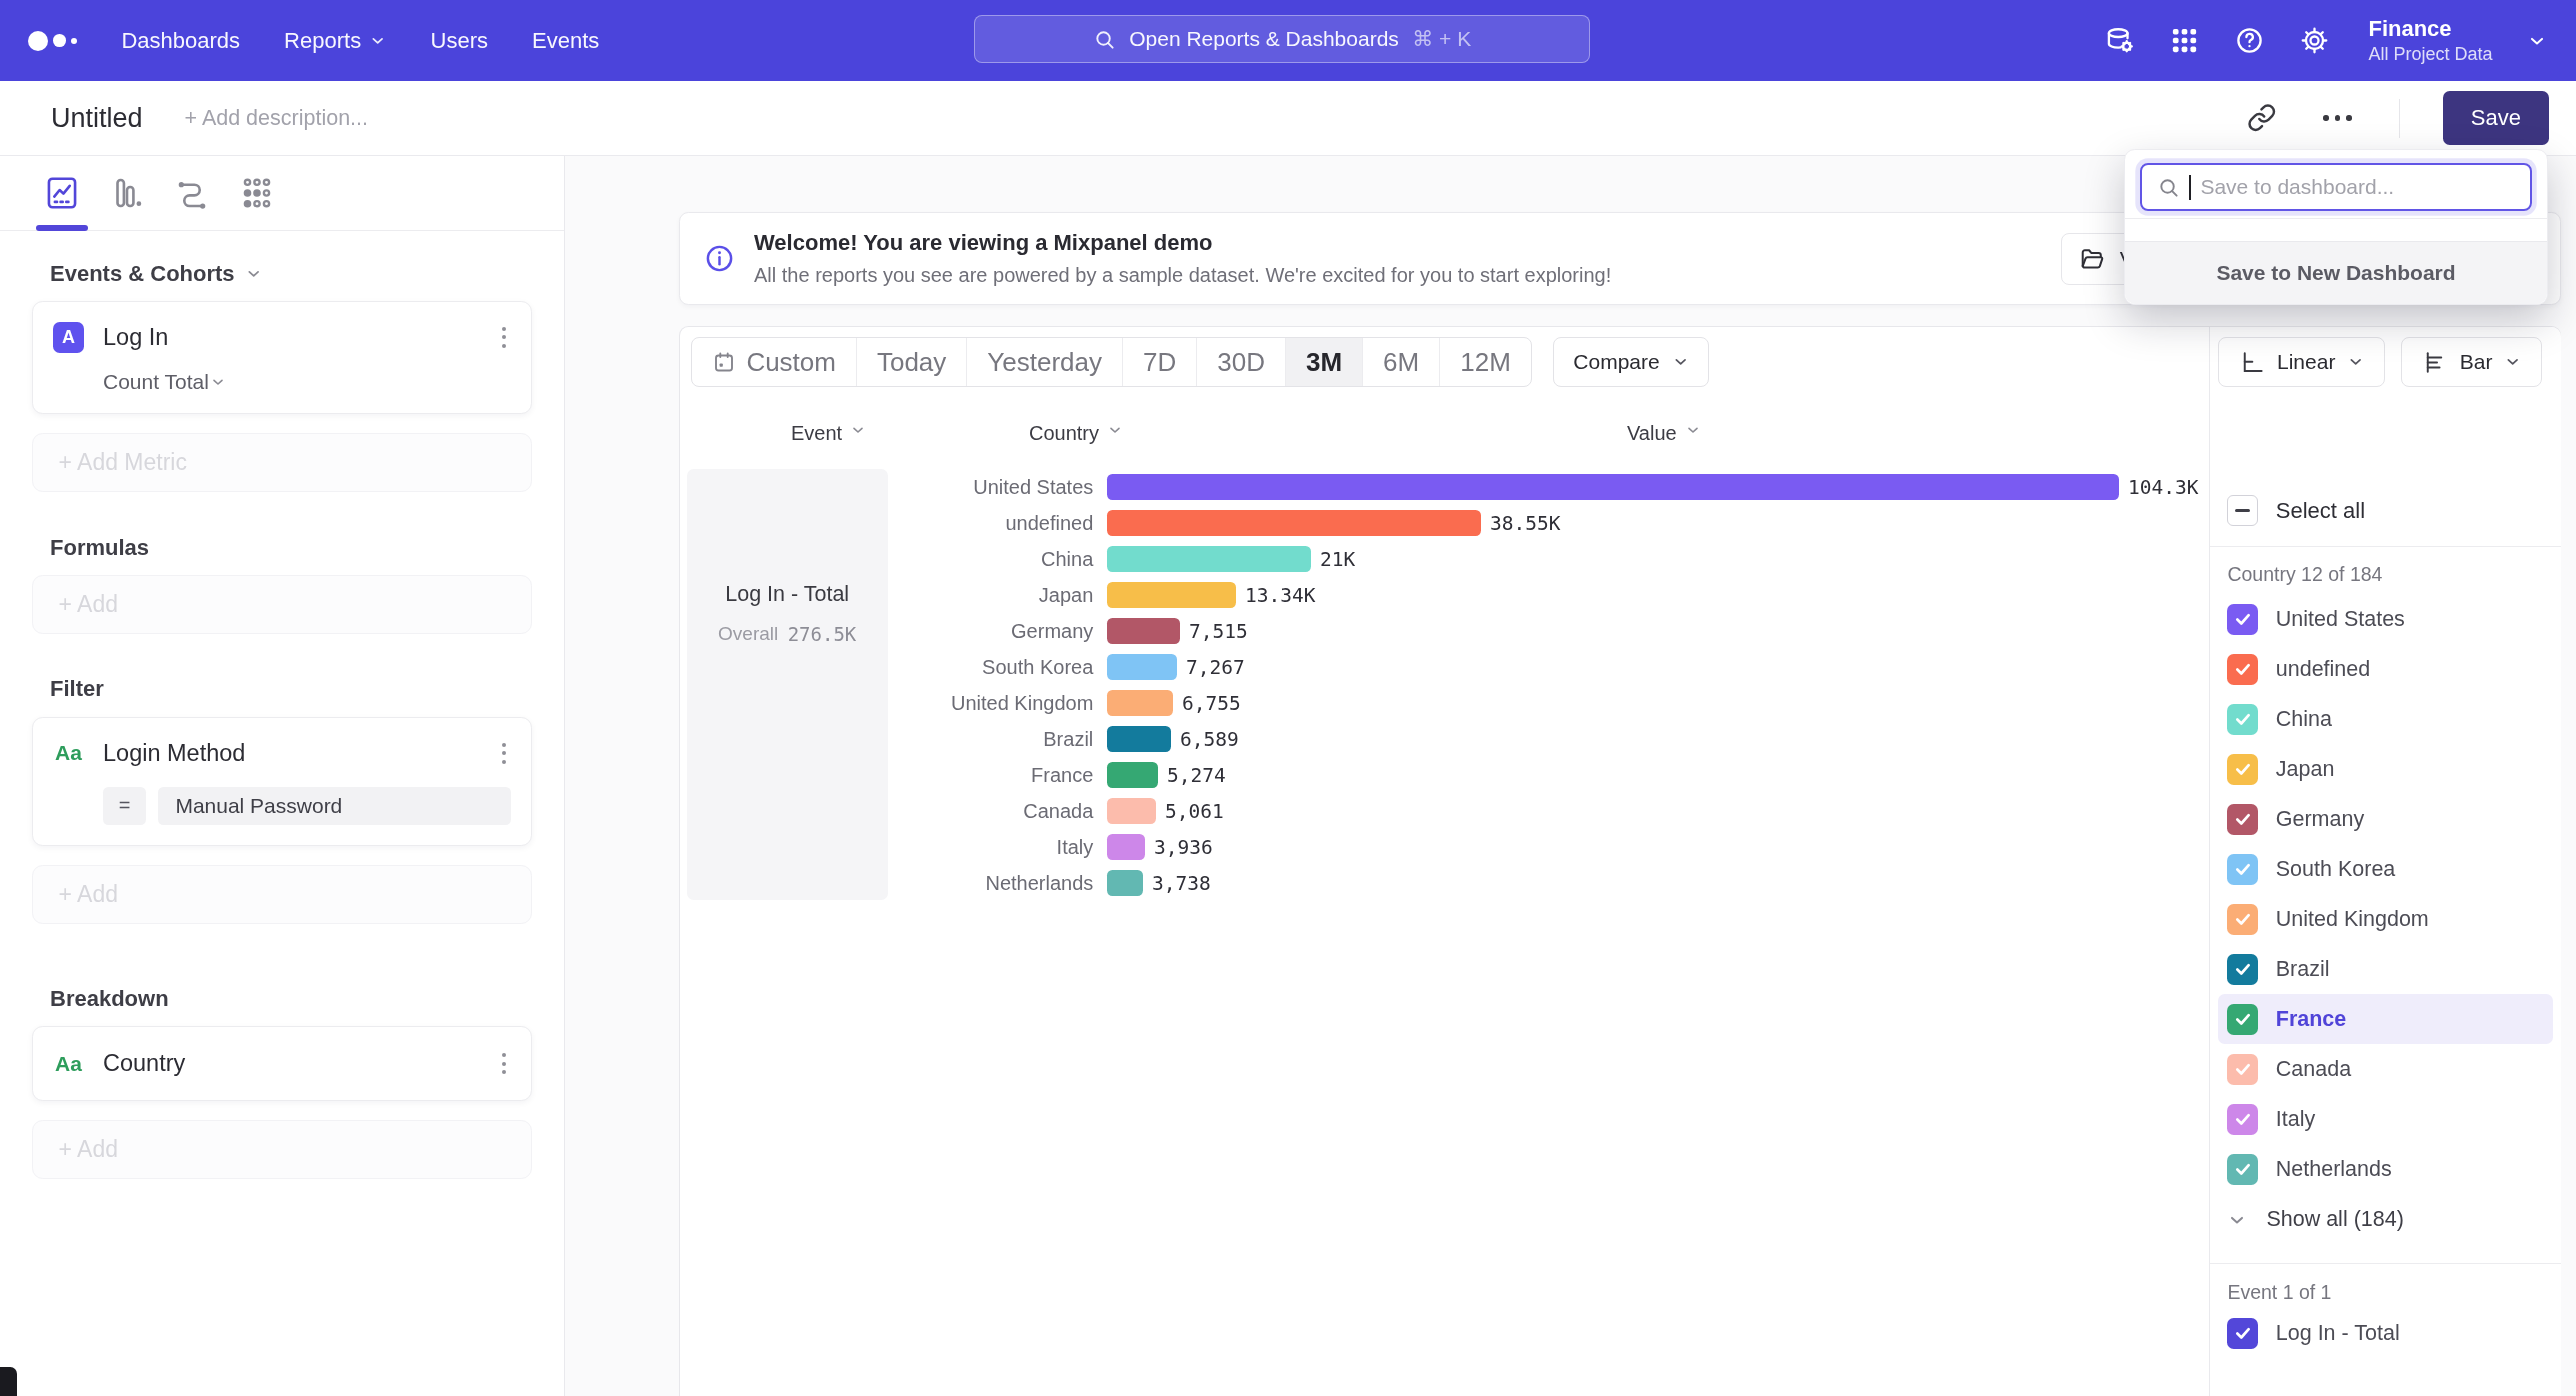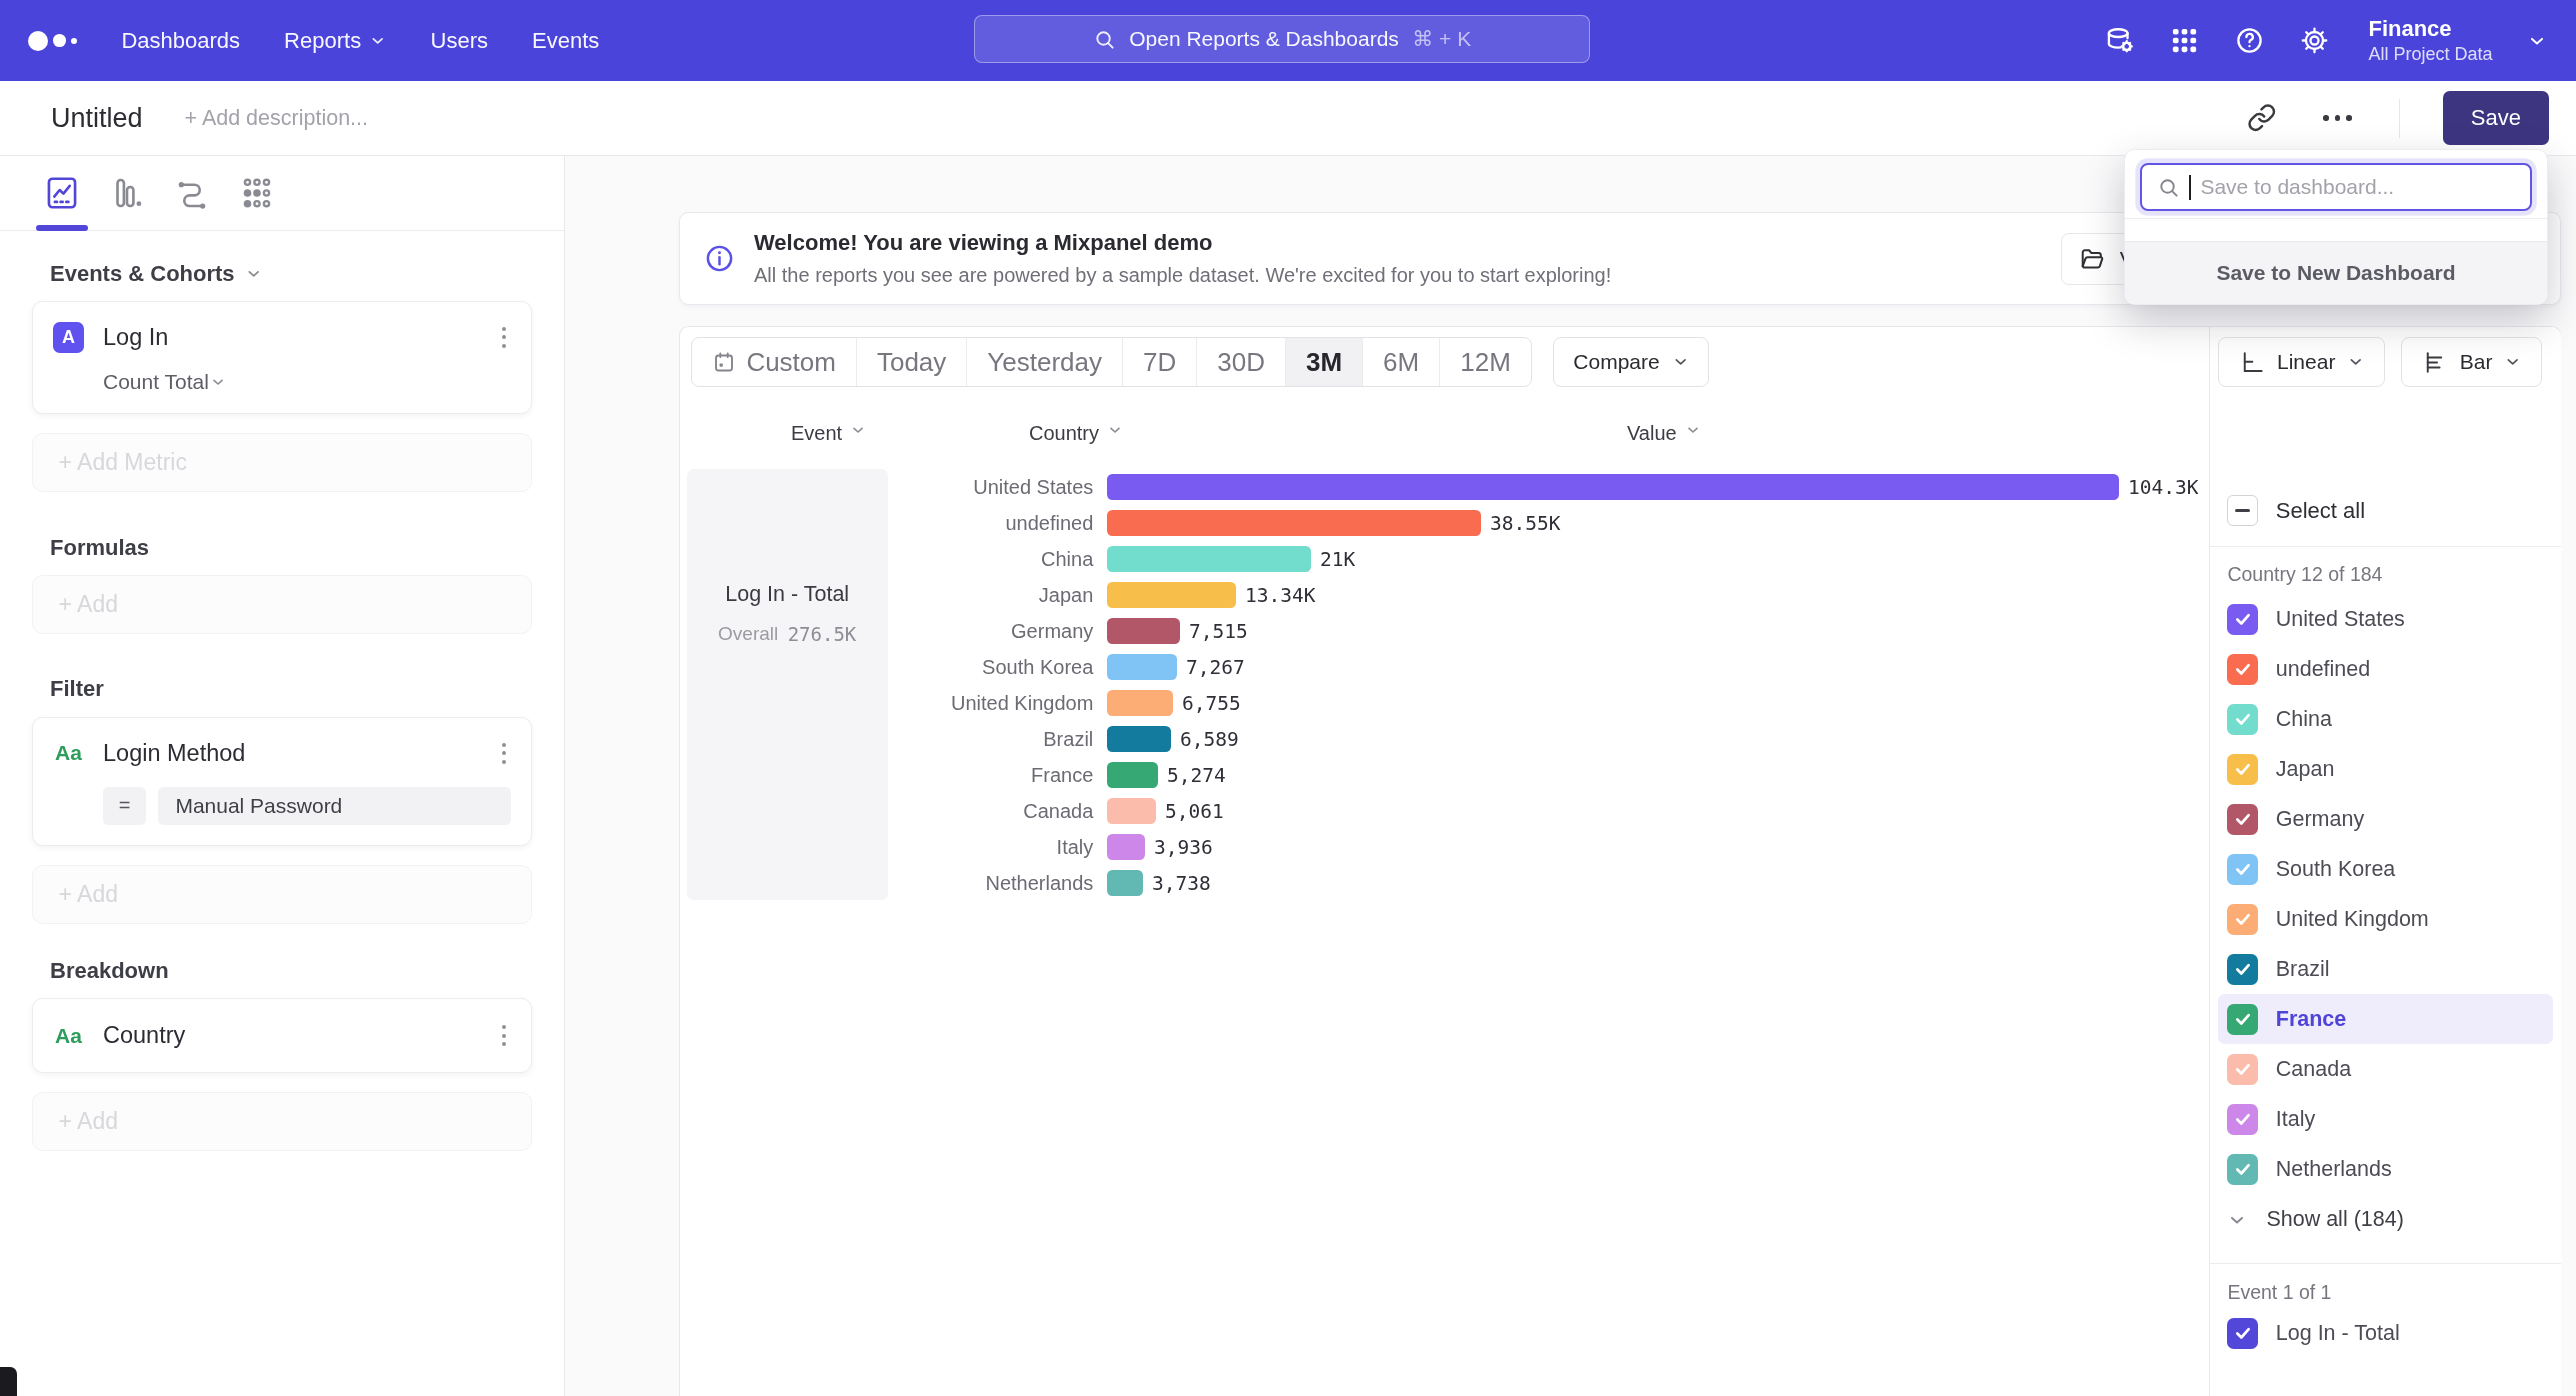--- a/index.html
+++ b/index.html
@@ -293,21 +293,21 @@
             <i></i>
           </div>
       </div>
       <div class="filter-vals">
         <div class="op-box">=</div>
         <div class="val-box">Manual Password</div>
       </div>
     </div>
     <div class="ghost">+ Add</div>
 
-    <div class="s-head" style="margin-top:34px;">
+    <div class="s-head" style="margin-top:62px;">
         <span>Breakdown</span>
       </div>
     <div class="card">
       <div class="card-row single">
         <div class="badge-aa">Aa</div>
         <span class="m-name">Country</span>
         <div class="kebab">
             <i></i>
             <i></i>
             <i></i>

